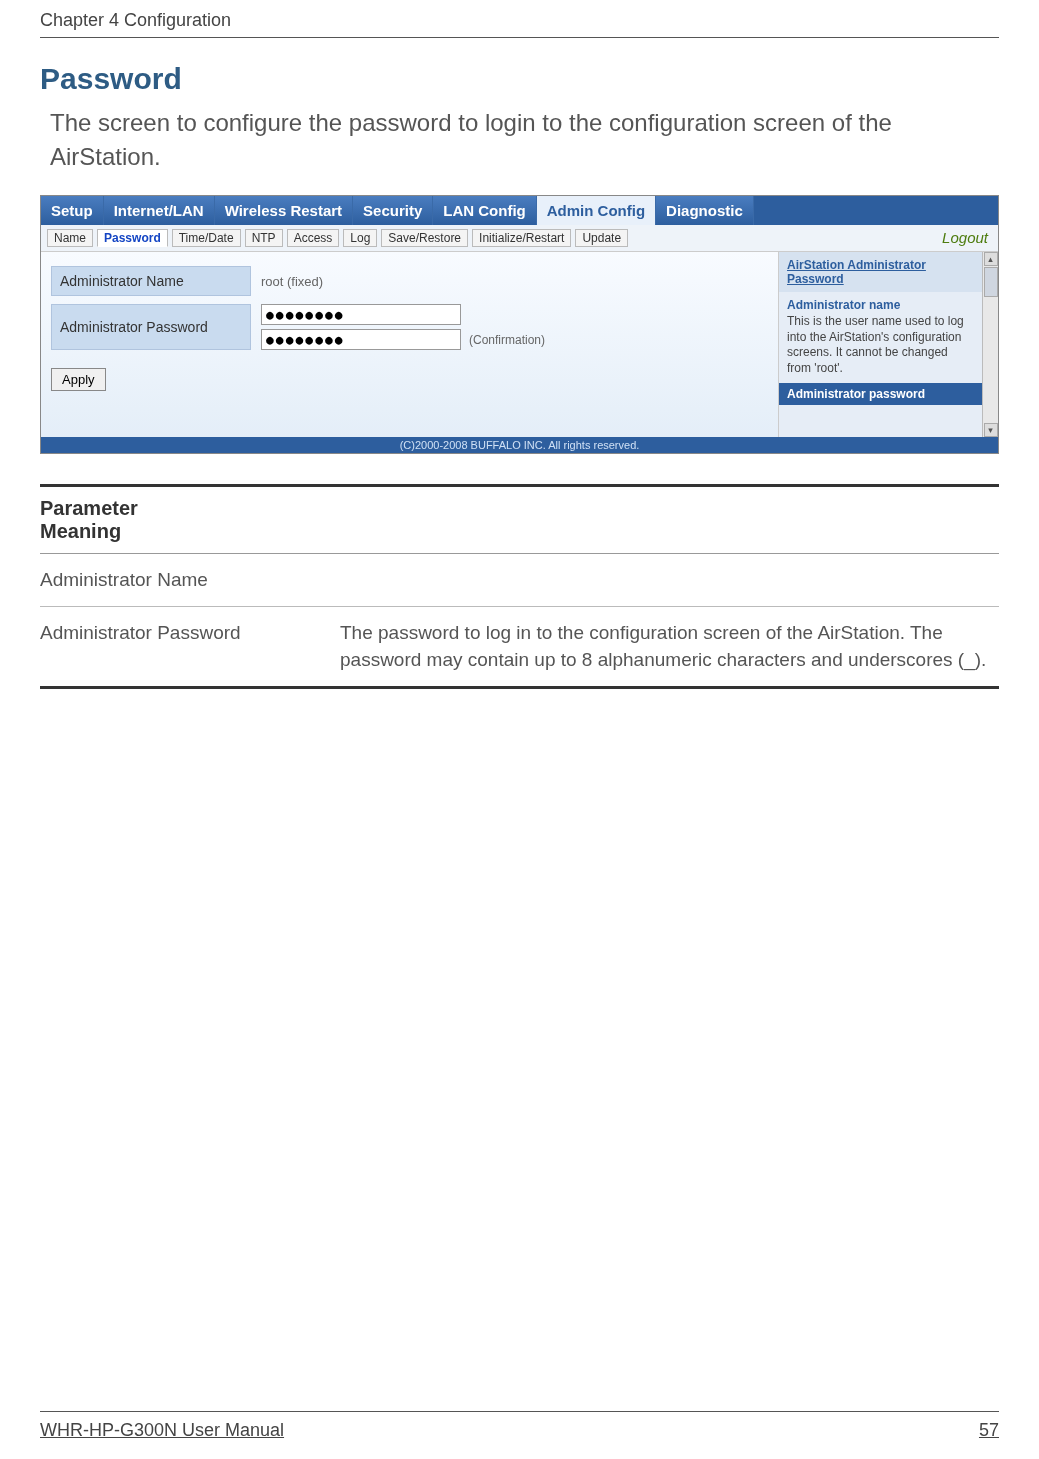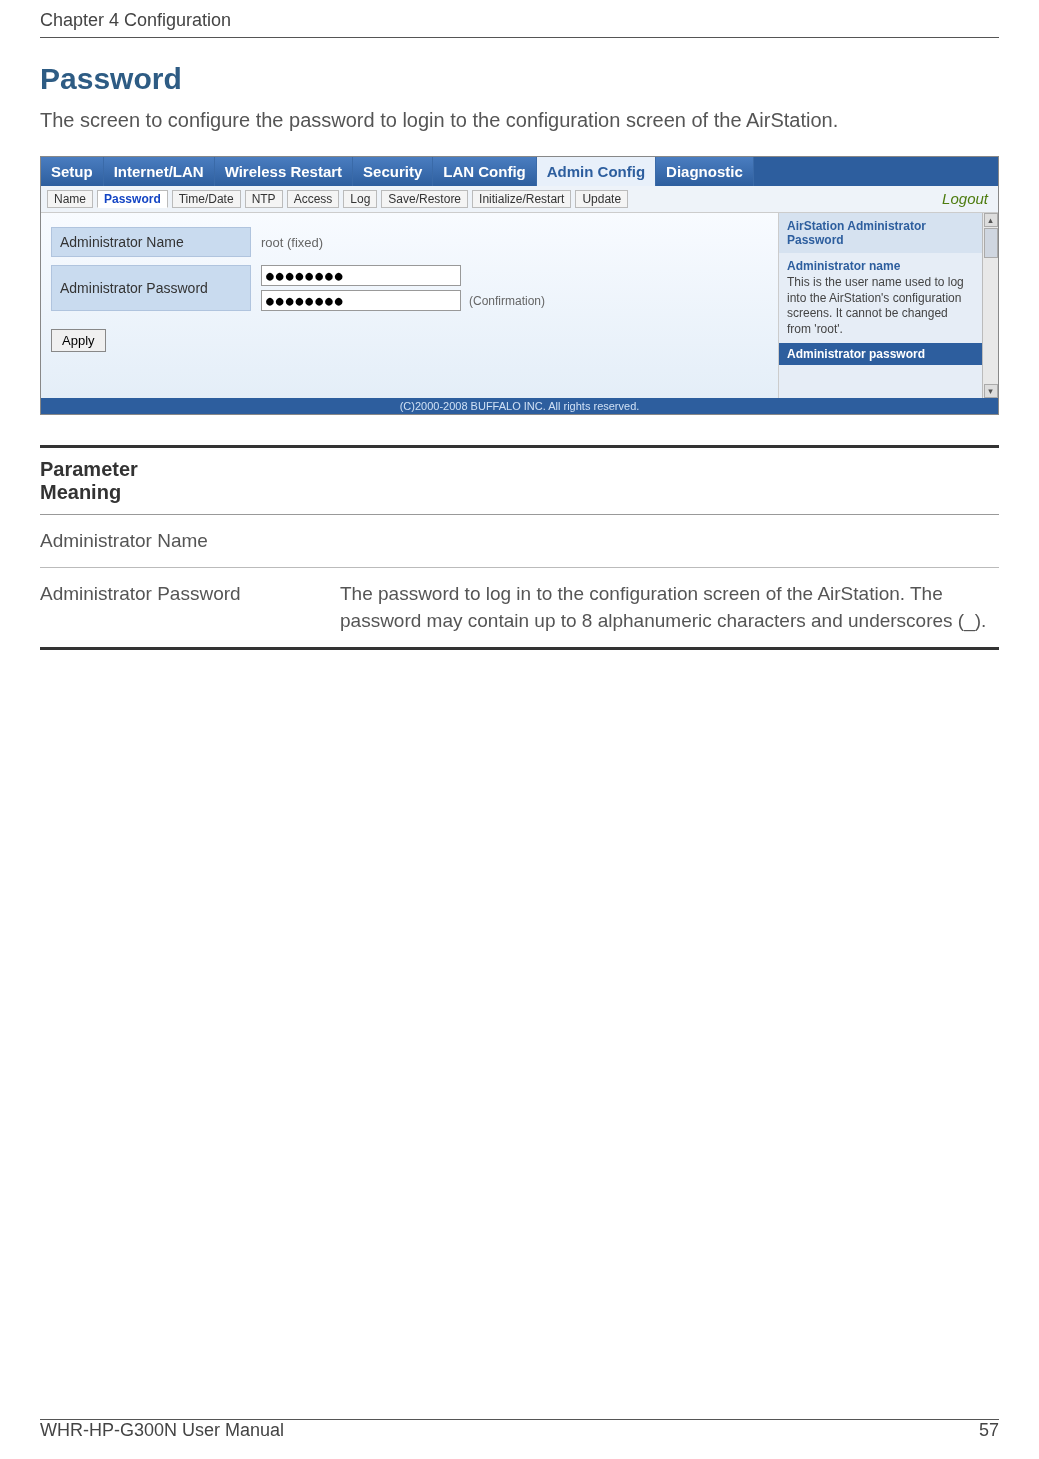--- a/index.html
+++ b/index.html
@@ -20,24 +20,25 @@
     font-size: 18px;
     color: #444;
   }
   .section-title {
     font-size: 30px;
     font-weight: bold;
     color: #2e5c84;
     margin: 24px 0 10px 0;
   }
   .intro {
-    font-size: 20px;
+    font-size: 24px;
     color: #555;
     margin-bottom: 22px;
     line-height: 1.4;
+    margin-left: 10px;
   }
   .screenshot {
     width: 100%;
     border: 1px solid #888;
     background: #fff;
     margin-bottom: 30px;
   }
   .tabs {
     display: flex;
     background: #2d5e9e;
@@ -103,20 +104,21 @@
     border-left: 1px solid #ccc;
     font-size: 12px;
     position: relative;
   }
   .help-title {
     background: #d6e2f0;
     color: #2d5e9e;
     font-weight: bold;
     padding: 6px 8px;
     font-size: 12px;
+    text-decoration: underline;
   }
   .help-sub {
     color: #2d5e9e;
     font-weight: bold;
     padding: 6px 8px 2px 8px;
     font-size: 12px;
   }
   .help-text {
     padding: 0 8px 6px 8px;
     color: #444;
@@ -230,22 +232,24 @@
   .col-mean { flex: 1; }
   .italic { font-style: italic; }
   .footer-row {
     position: absolute;
     bottom: 18px;
     left: 40px;
     right: 40px;
     display: flex;
     justify-content: space-between;
     border-top: 1px solid #555;
+    padding-top: 8px;
     font-size: 18px;
     color: #444;
+    text-decoration: underline;
   }
 </style>
 </head>
 <body>
 
 <div class="header-row">
   <span>Chapter 4  Configuration</span>
 </div>
 
 <div class="section-title">Password</div>

